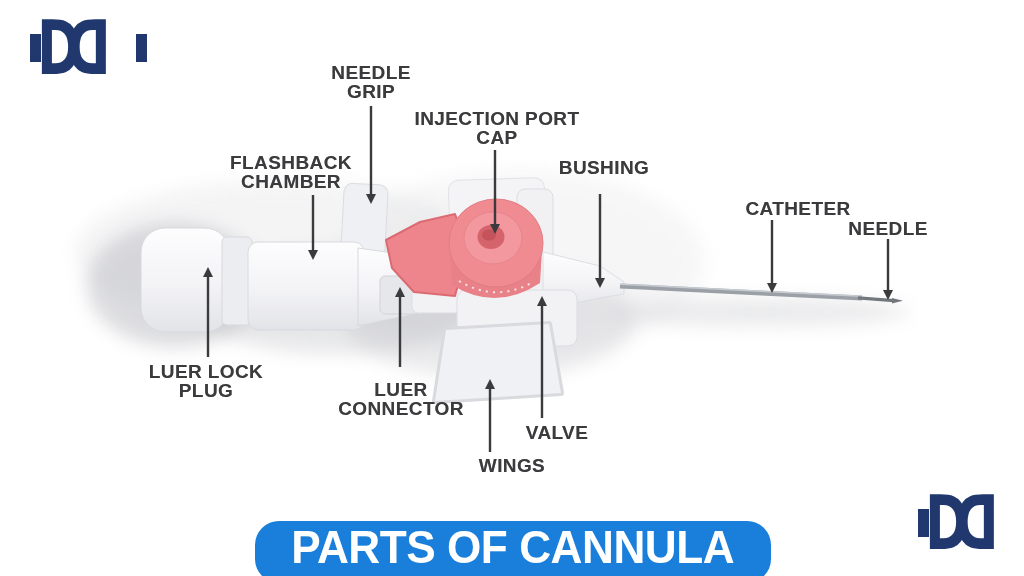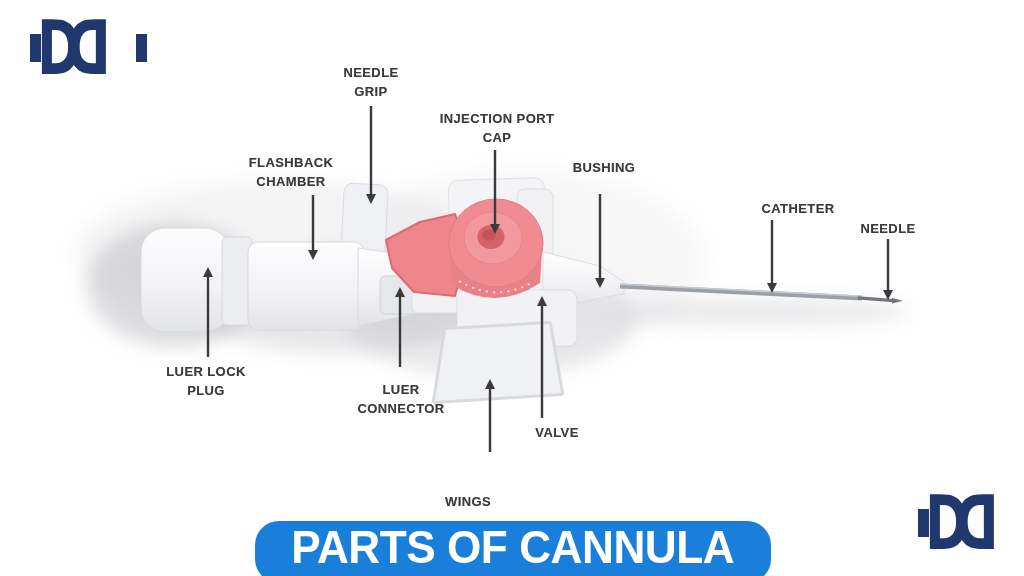--- a/index.html
+++ b/index.html
@@ -26,33 +26,33 @@
   .logo .blk.r{margin-left:-4px;}
   .dpair{display:flex;transform:scaleX(.72);transform-origin:left center;}
   .dpair span{
     font-family:"DejaVu Sans", sans-serif;font-weight:bold;
     font-size:74px;line-height:56px;color:var(--navy);
   }
   .dpair span.flip{transform:scaleX(-1);margin-left:-20px;}
   
   .label{
     position:absolute;transform:translateX(-50%);
-    font-size:13px;font-weight:bold;letter-spacing:.4px;
+    font-size:19px;font-weight:bold;letter-spacing:.4px;
     color:var(--label);text-align:center;line-height:19px;
     white-space:pre-line;text-shadow:0 0 .6px rgba(60,60,60,.45);
   }
   .lb-needle-grip{left:371px;top:63px;}
   .lb-injection-port-cap{left:497px;top:109px;}
   .lb-flashback-chamber{left:291px;top:153px;}
   .lb-bushing{left:604px;top:158px;}
   .lb-catheter{left:798px;top:199px;}
   .lb-needle{left:888px;top:219px;}
   .lb-luer-lock-plug{left:206px;top:362px;text-align:center;}
   .lb-luer-connector{left:401px;top:380px;}
-  .lb-wings{left:468px;top:456px;margin-top:36px;}
+  .lb-wings{left:512px;top:456px;}
   .lb-valve{left:557px;top:423px;}
   
   .banner{
     position:absolute;left:255px;top:521px;width:516px;height:62px;
     background:var(--accent-blue);border-radius:24px;
     display:flex;align-items:flex-start;justify-content:center;
   }
   .banner span{
     color:#ffffff;font-weight:bold;font-size:46px;line-height:52px;
     letter-spacing:-.5px;transform:scaleX(.96);

